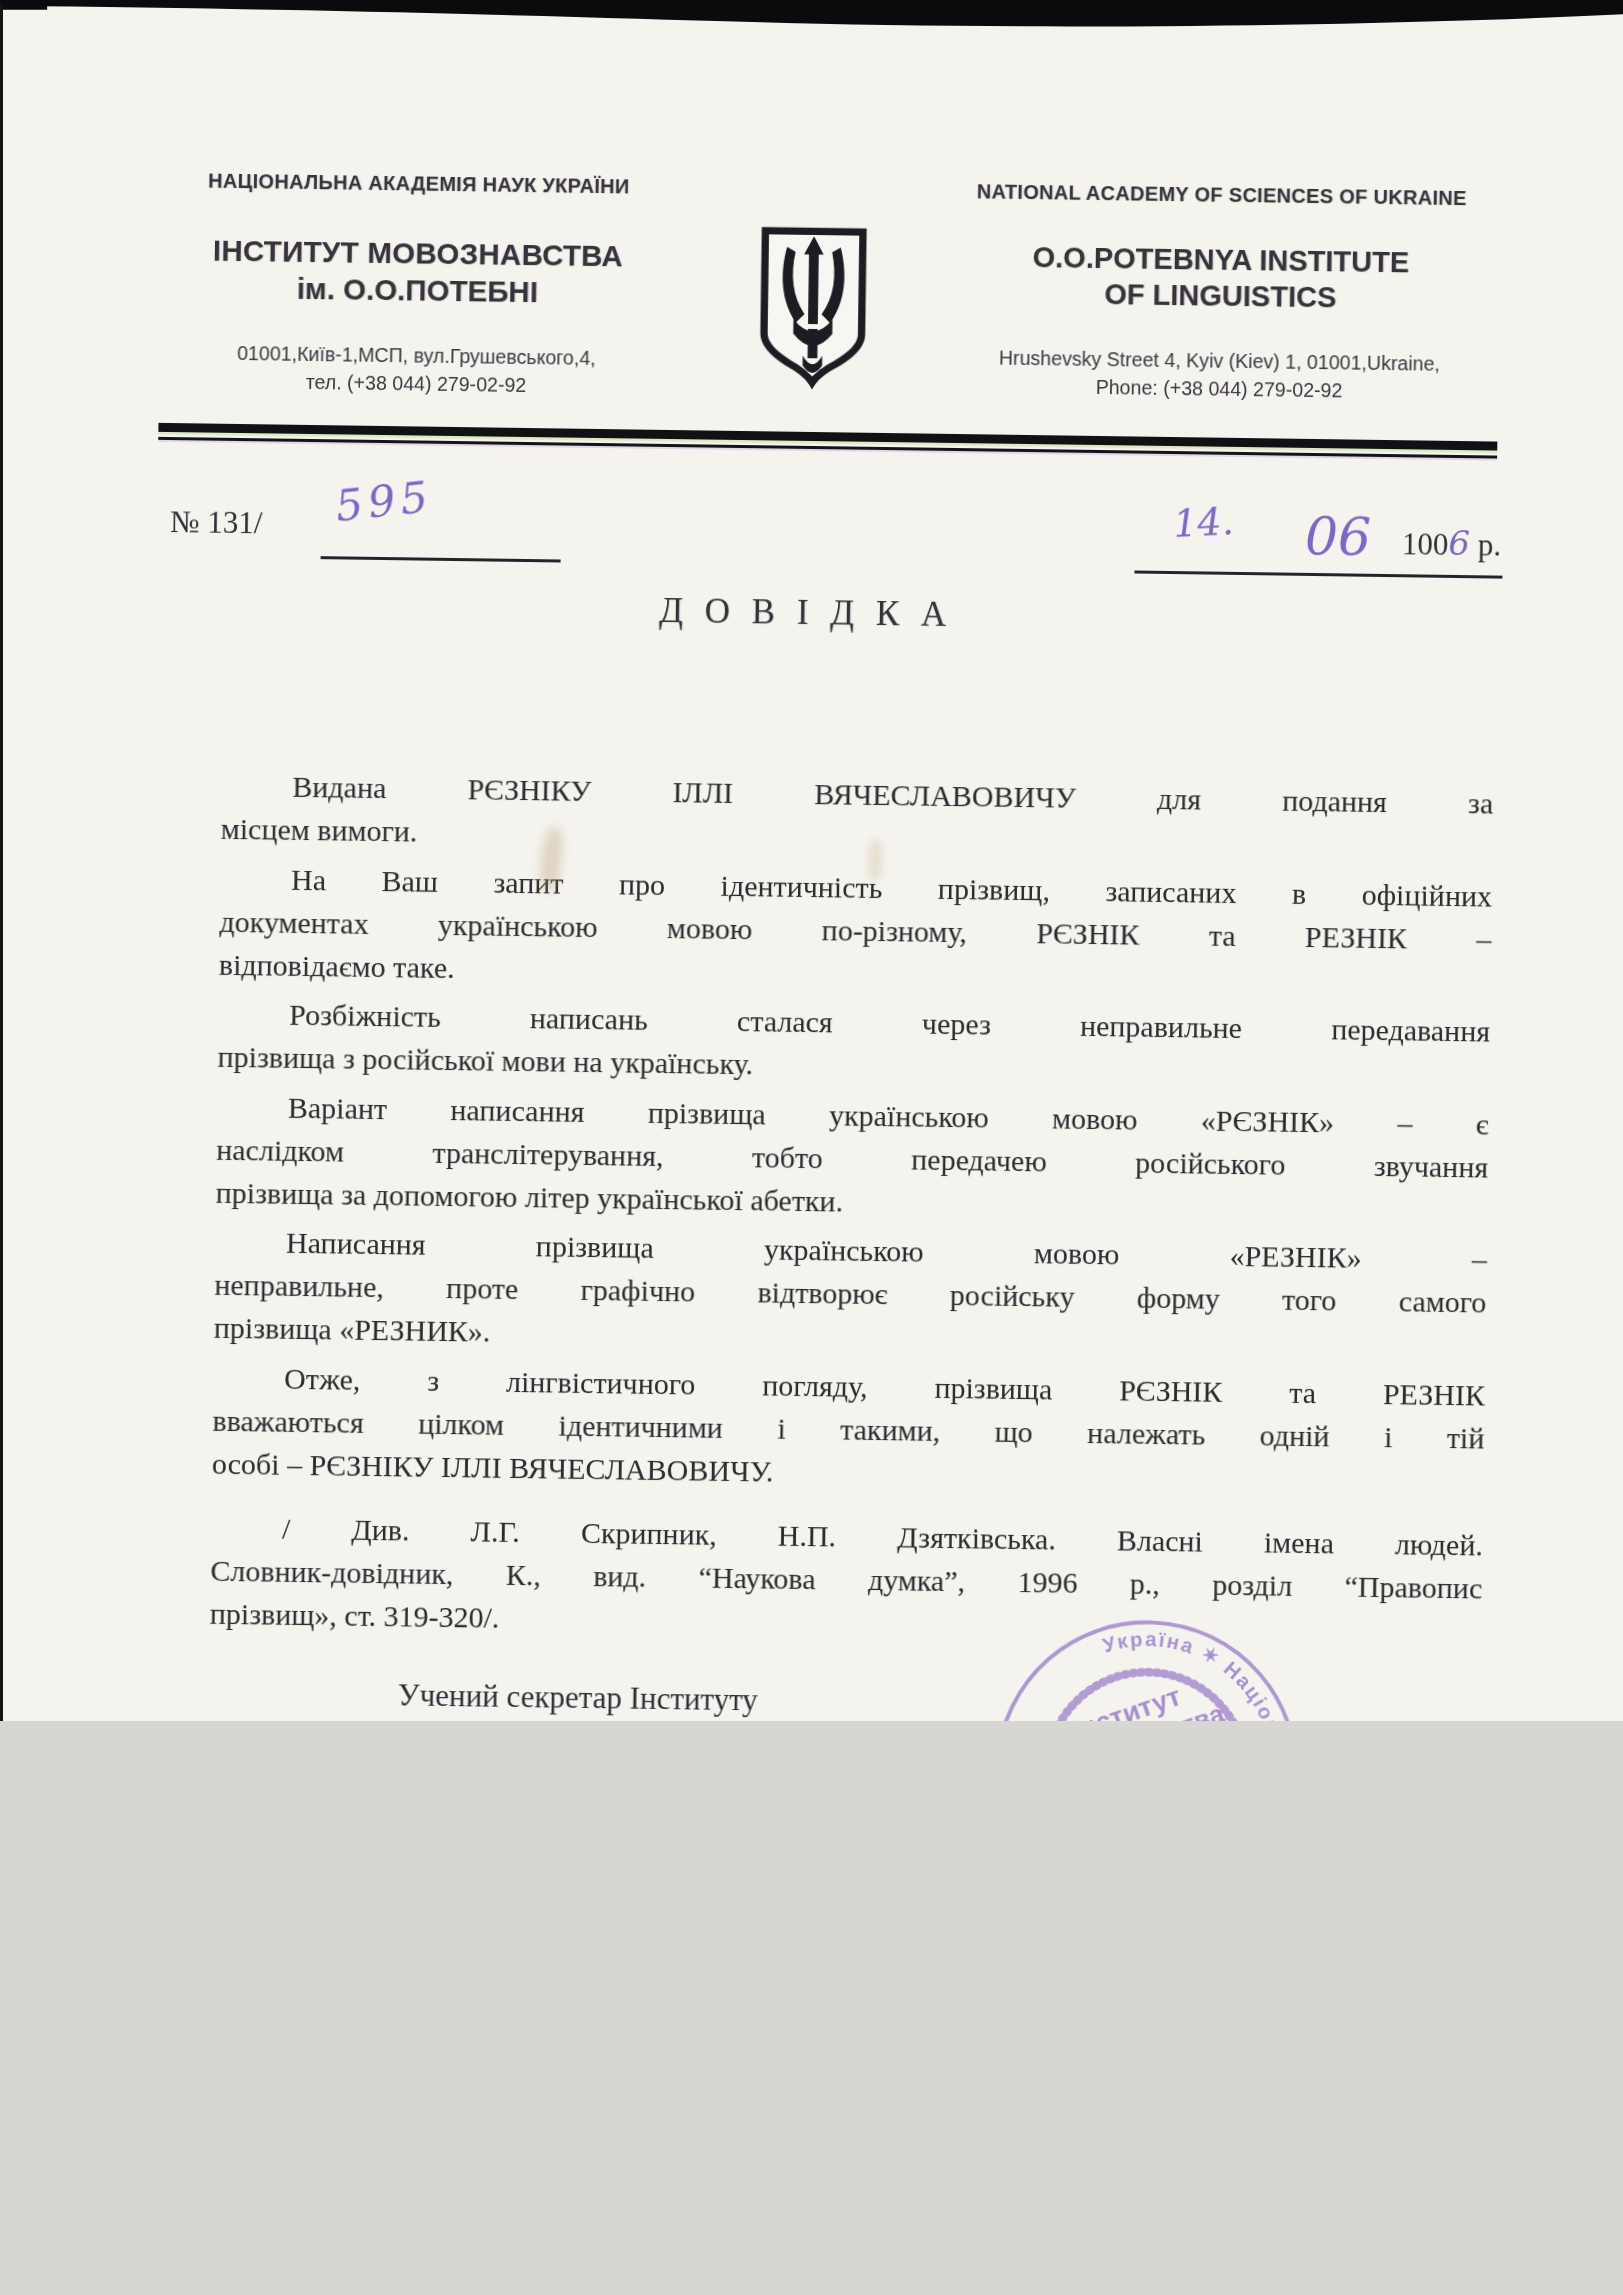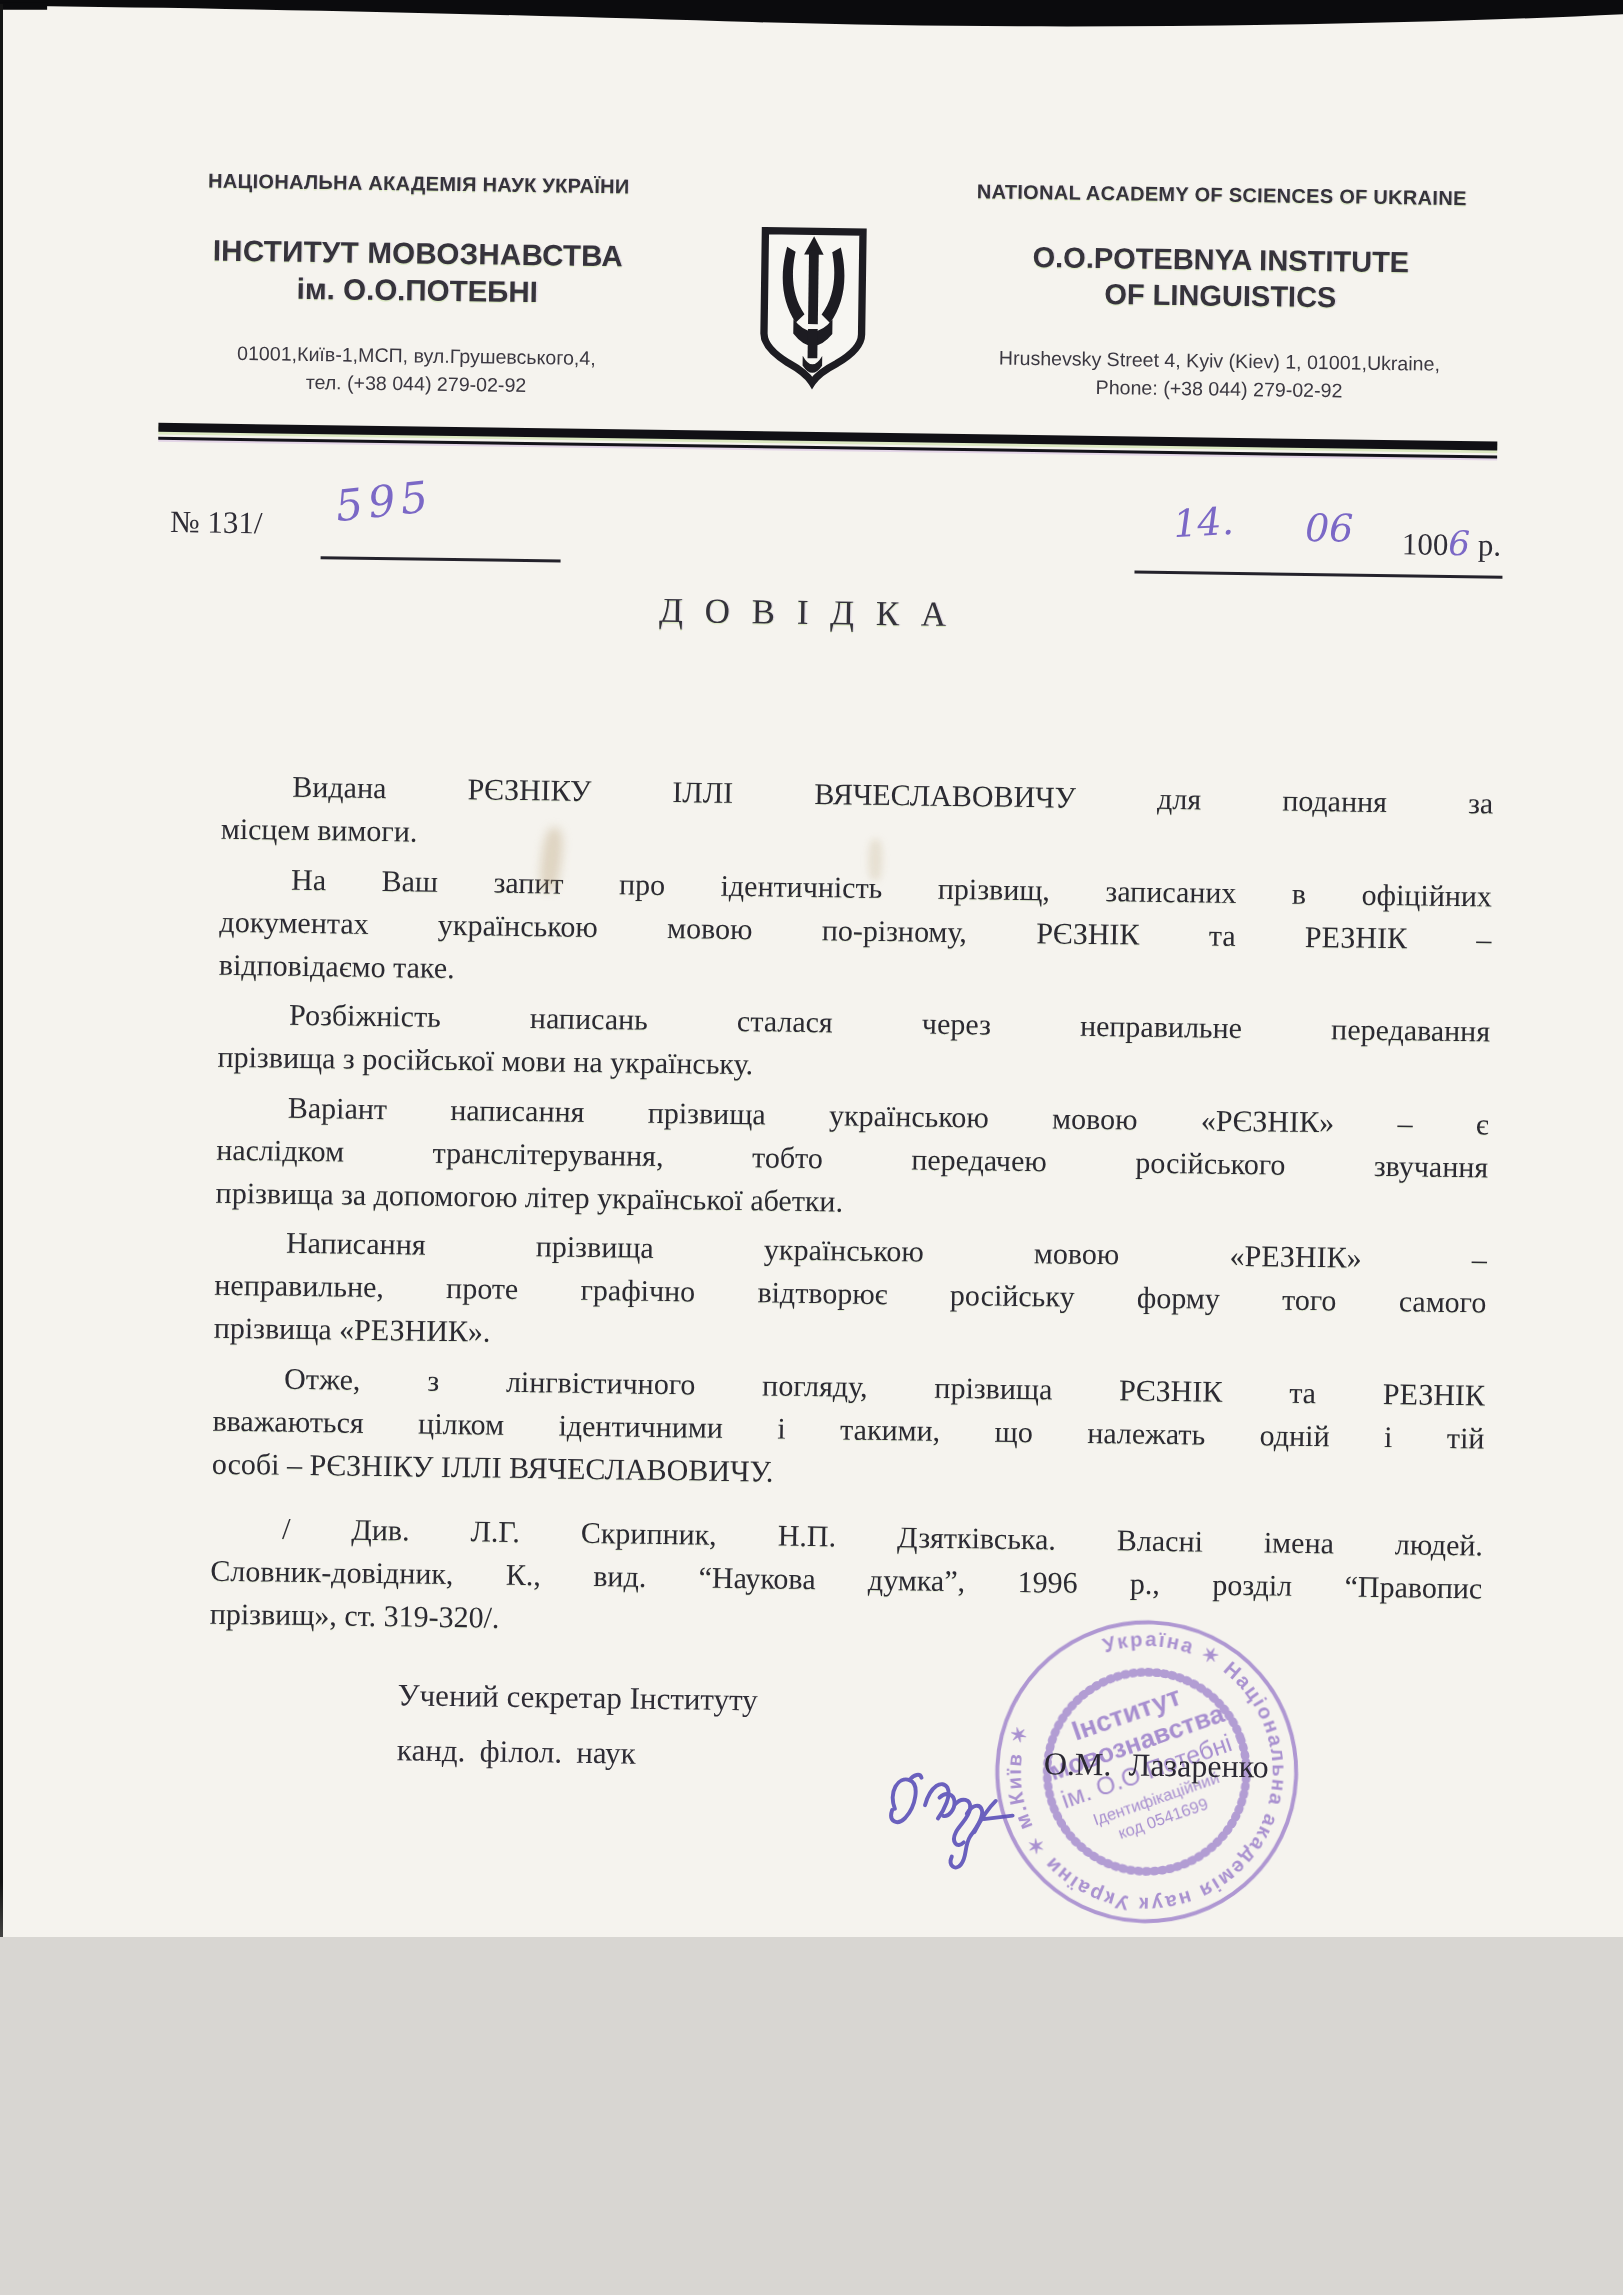--- a/index.html
+++ b/index.html
@@ -1,16 +1,16 @@
 <!DOCTYPE html>
 <html style="font-size:10.5px"><head>
 <meta charset="utf-8">
 <style>
   html,body{margin:0;padding:0;background:#d8d6d2;}
-  .page{position:relative;width:1623px;height:1937px;background:#f5f3ee;overflow:hidden;
+  .page{position:relative;width:1623px;height:1721px;background:#f5f3ee;overflow:hidden;
         font-family:"Liberation Serif",serif;color:#2c2a33;}
   .tilt{position:absolute;inset:0;transform:rotate(0.8deg);transform-origin:170px 170px;}
 
   
   .edge-top{position:absolute;left:0;top:0;width:1623px;height:39px;z-index:20;}
   .edge-left{position:absolute;left:0;top:3.9px;width:3.3px;height:2134px;z-index:20;
              background:linear-gradient(#141414 88%,rgba(20,20,20,0));}
   .bottom-strip{position:absolute;left:0;top:2092px;width:1623px;height:204px;
                 background:#faf9f6;border-top:0.7px solid #e9e6df;opacity:.65;}
   .bottom-line{position:absolute;left:0;top:2291px;width:1623px;height:2px;background:#c9c7c2;}
@@ -36,21 +36,21 @@
   .rule-thin{height:3.3px;margin-top:4.6px;background:#14131a;box-shadow:0 2px 0 rgba(150,80,200,.18);}
 
   
   .refline{position:absolute;left:175px;top:504px;font-size:31px;color:#2f2d36;}
   .ref-underline{position:absolute;left:326px;top:554px;width:240px;height:2.6px;background:#24222b;}
   .hand{font-family:"DejaVu Serif",serif;font-style:italic;color:#7b68c6;}
   .ref-hand{position:absolute;left:340px;top:473px;font-size:43px;letter-spacing:5.2px;
             transform:rotate(-7deg);}
   .date-underline{position:absolute;left:1140px;top:557px;width:368px;height:2.6px;background:#24222b;}
   .d-day{position:absolute;left:1178px;top:486px;font-size:38px;transform:rotate(-4deg);}
-  .d-month{position:absolute;left:1310px;top:490px;font-size:38px;}
+  .d-month{position:absolute;left:1310px;top:490px;font-size:52px;}
   .d-year{position:absolute;left:1407px;top:505px;font-size:31px;color:#2f2d36;}
   .d-year .hand{font-size:34px;}
 
   
   .title{position:absolute;left:164px;top:584px;width:1296px;text-align:center;
          font-size:35px;letter-spacing:6.5px;color:#34323b;}
 
   
   .body-block{position:absolute;left:230px;top:763px;width:1272px;
               font-size:30px;line-height:43px;color:#2c2a33;

